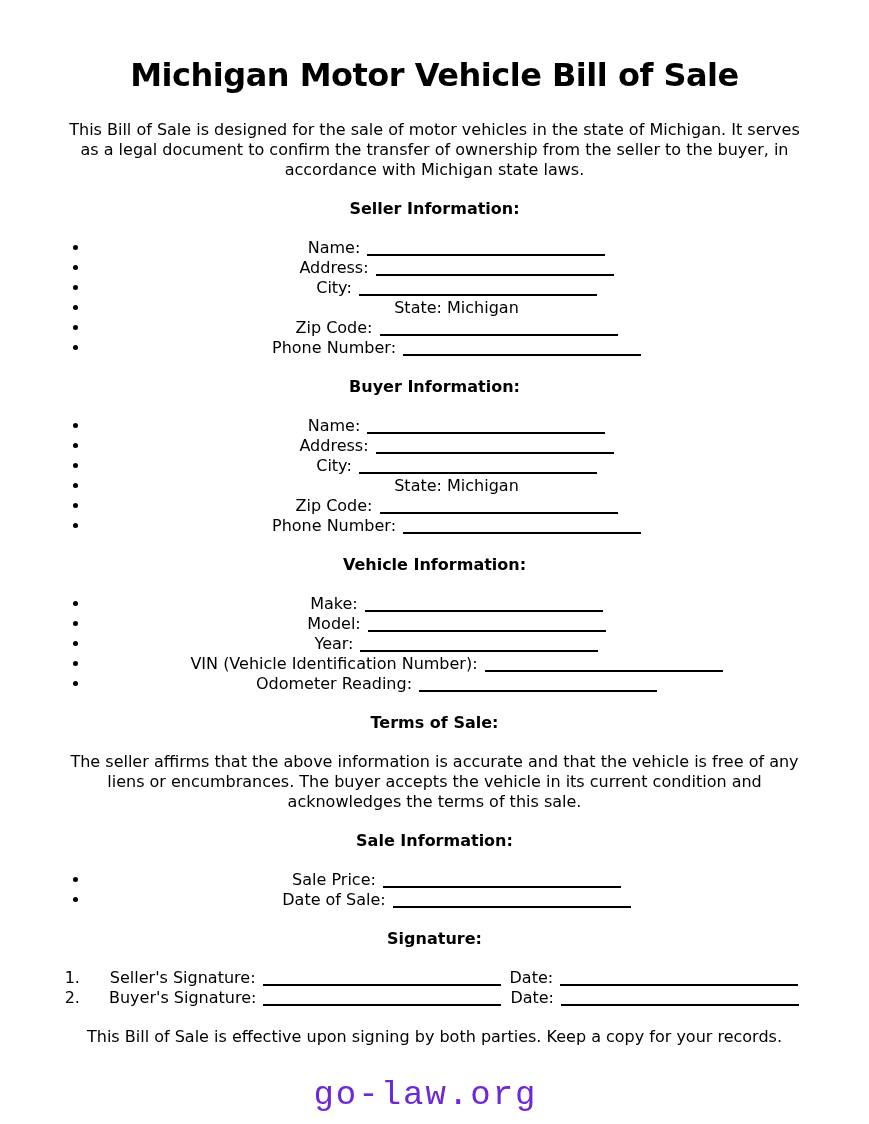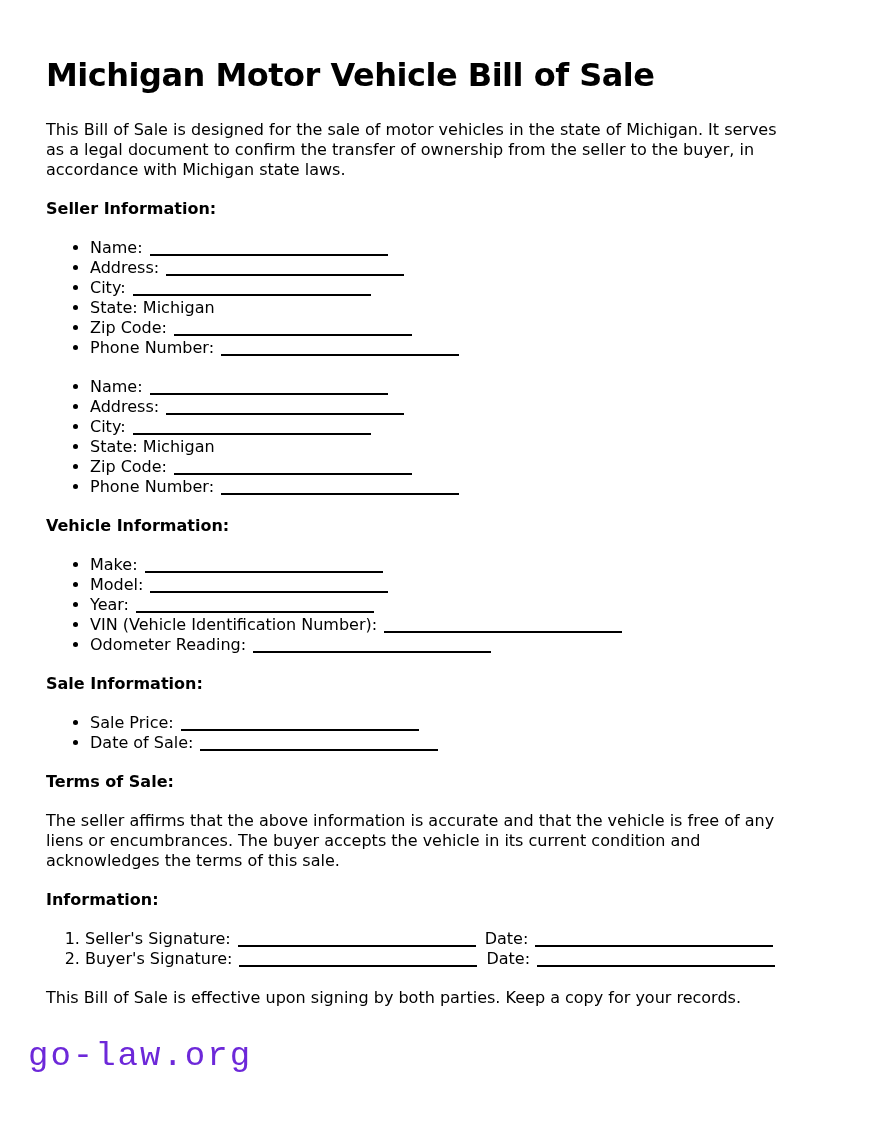--- a/index.html
+++ b/index.html
@@ -9,20 +9,21 @@
     min-height: 1124px;
     font-family: "DejaVu Sans", sans-serif;
     color: #000000;
     font-size: 16px;
   }
   .page {
     width: 869px;
     min-height: 1124px;
     padding: 56px 46px 0 46px;
     background: #ffffff;
+    text-align: center;
   }
   h1.doc-title {
     font-size: 32px;
     font-weight: bold;
     line-height: 1.2;
     letter-spacing: -0.5px;
     margin: 0 0 26px 0;
   }
   p.para {
     line-height: 20px;
@@ -82,20 +83,21 @@
       <li><span>Name:</span><span class="blank"></span></li>
       <li><span>Address:</span><span class="blank"></span></li>
       <li><span>City:</span><span class="blank"></span></li>
       <li><span>State:</span> <span>Michigan</span></li>
       <li><span>Zip Code:</span><span class="blank"></span></li>
       <li><span>Phone Number:</span><span class="blank"></span></li>
     </ul>
   </section>
 
   <section>
+    <h2 class="sec-heading">Buyer Information:</h2>
     <ul class="bullet-list">
       <li><span>Name:</span><span class="blank"></span></li>
       <li><span>Address:</span><span class="blank"></span></li>
       <li><span>City:</span><span class="blank"></span></li>
       <li><span>State:</span> <span>Michigan</span></li>
       <li><span>Zip Code:</span><span class="blank"></span></li>
       <li><span>Phone Number:</span><span class="blank"></span></li>
     </ul>
   </section>
 
@@ -104,36 +106,36 @@
     <ul class="bullet-list">
       <li><span>Make:</span><span class="blank"></span></li>
       <li><span>Model:</span><span class="blank"></span></li>
       <li><span>Year:</span><span class="blank"></span></li>
       <li><span>VIN (Vehicle Identification Number):</span><span class="blank"></span></li>
       <li><span>Odometer Reading:</span><span class="blank"></span></li>
     </ul>
   </section>
 
   <section>
+    <h2 class="sec-heading">Terms of Sale:</h2>
+    <p class="para">The seller affirms that the above information is accurate and that the vehicle is free of any
+liens or encumbrances. The buyer accepts the vehicle in its current condition and
+acknowledges the terms of this sale.</p>
+  </section>
+
+  <section>
     <h2 class="sec-heading">Sale Information:</h2>
     <ul class="bullet-list">
       <li><span>Sale Price:</span><span class="blank"></span></li>
       <li><span>Date of Sale:</span><span class="blank"></span></li>
     </ul>
   </section>
 
   <section>
-    <h2 class="sec-heading">Terms of Sale:</h2>
-    <p class="para">The seller affirms that the above information is accurate and that the vehicle is free of any
-liens or encumbrances. The buyer accepts the vehicle in its current condition and
-acknowledges the terms of this sale.</p>
-  </section>
-
-  <section>
-    <h2 class="sec-heading">Information:</h2>
+    <h2 class="sec-heading">Signature:</h2>
     <ol class="num-list">
       <li><span>Seller's Signature:</span><span class="blank"></span><span class="date-lbl">Date:</span><span class="blank"></span></li>
       <li><span>Buyer's Signature:</span><span class="blank"></span><span class="date-lbl">Date:</span><span class="blank"></span></li>
     </ol>
   </section>
 
   <p class="para closing">This Bill of Sale is effective upon signing by both parties. Keep a copy for your records.</p>
 
   <div class="brand">go-law.org</div>
 

